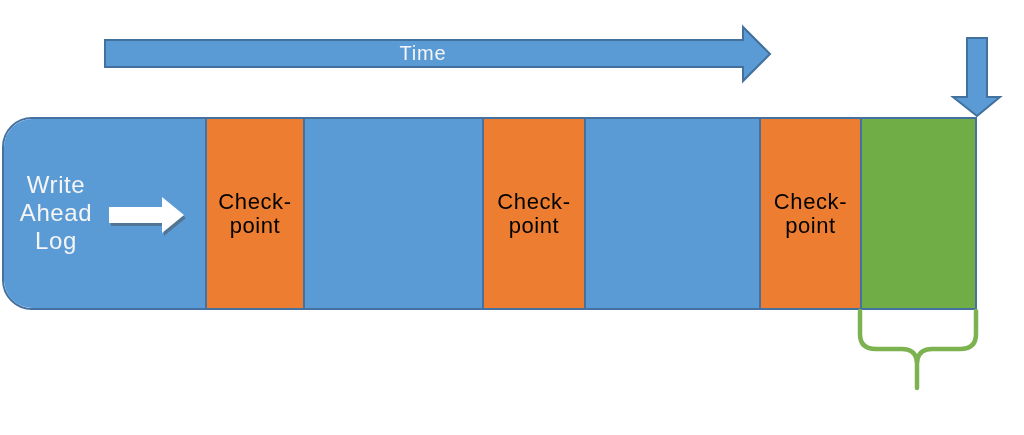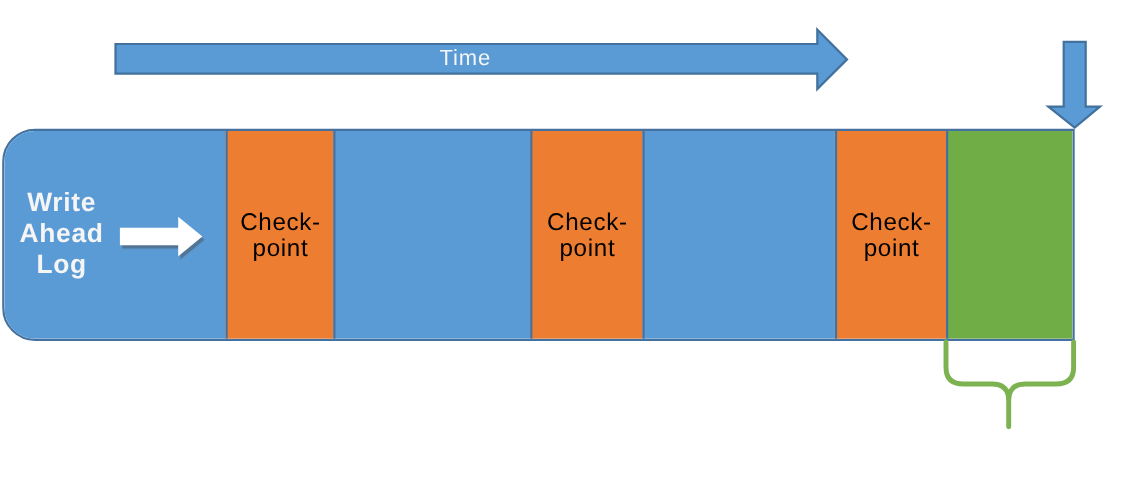--- a/index.html
+++ b/index.html
@@ -89,21 +89,21 @@
     <polygon points="2,15 640,15 640,2 667,29 640,56 640,42 2,42" stroke-width="2" stroke="#41719C" fill="#5B9BD5"></polygon>
   </svg>
   <div class="time-label">Time</div>
 
   <svg class="down-arrow-svg" width="52" height="84" viewBox="0 0 52 84">
     <polygon points="16,3 36,3 36,62 49,62 26,81 2,62 16,62" stroke-width="2" stroke="#41719C" fill="#5B9BD5"></polygon>
   </svg>
 
   <div class="wal-bar">
 
-    <div class="seg seg-0" style="background: rgb(91, 155, 213); font-weight: bold;">
+    <div class="seg seg-0" style="background: rgb(91, 155, 213);">
       <div class="wal-label">Write
 Ahead
 Log</div>
       <svg class="forward-arrow-svg" width="82" height="42" viewBox="0 0 82 42">
         <polygon points="2,12 55,12 55,2 77,20 55,38 55,28 2,28" fill="#FFFFFF"></polygon>
       </svg>
     </div>
 
     <div class="seg seg-1" style="background: rgb(237, 125, 49);">
       <div class="seg-label">Check-

